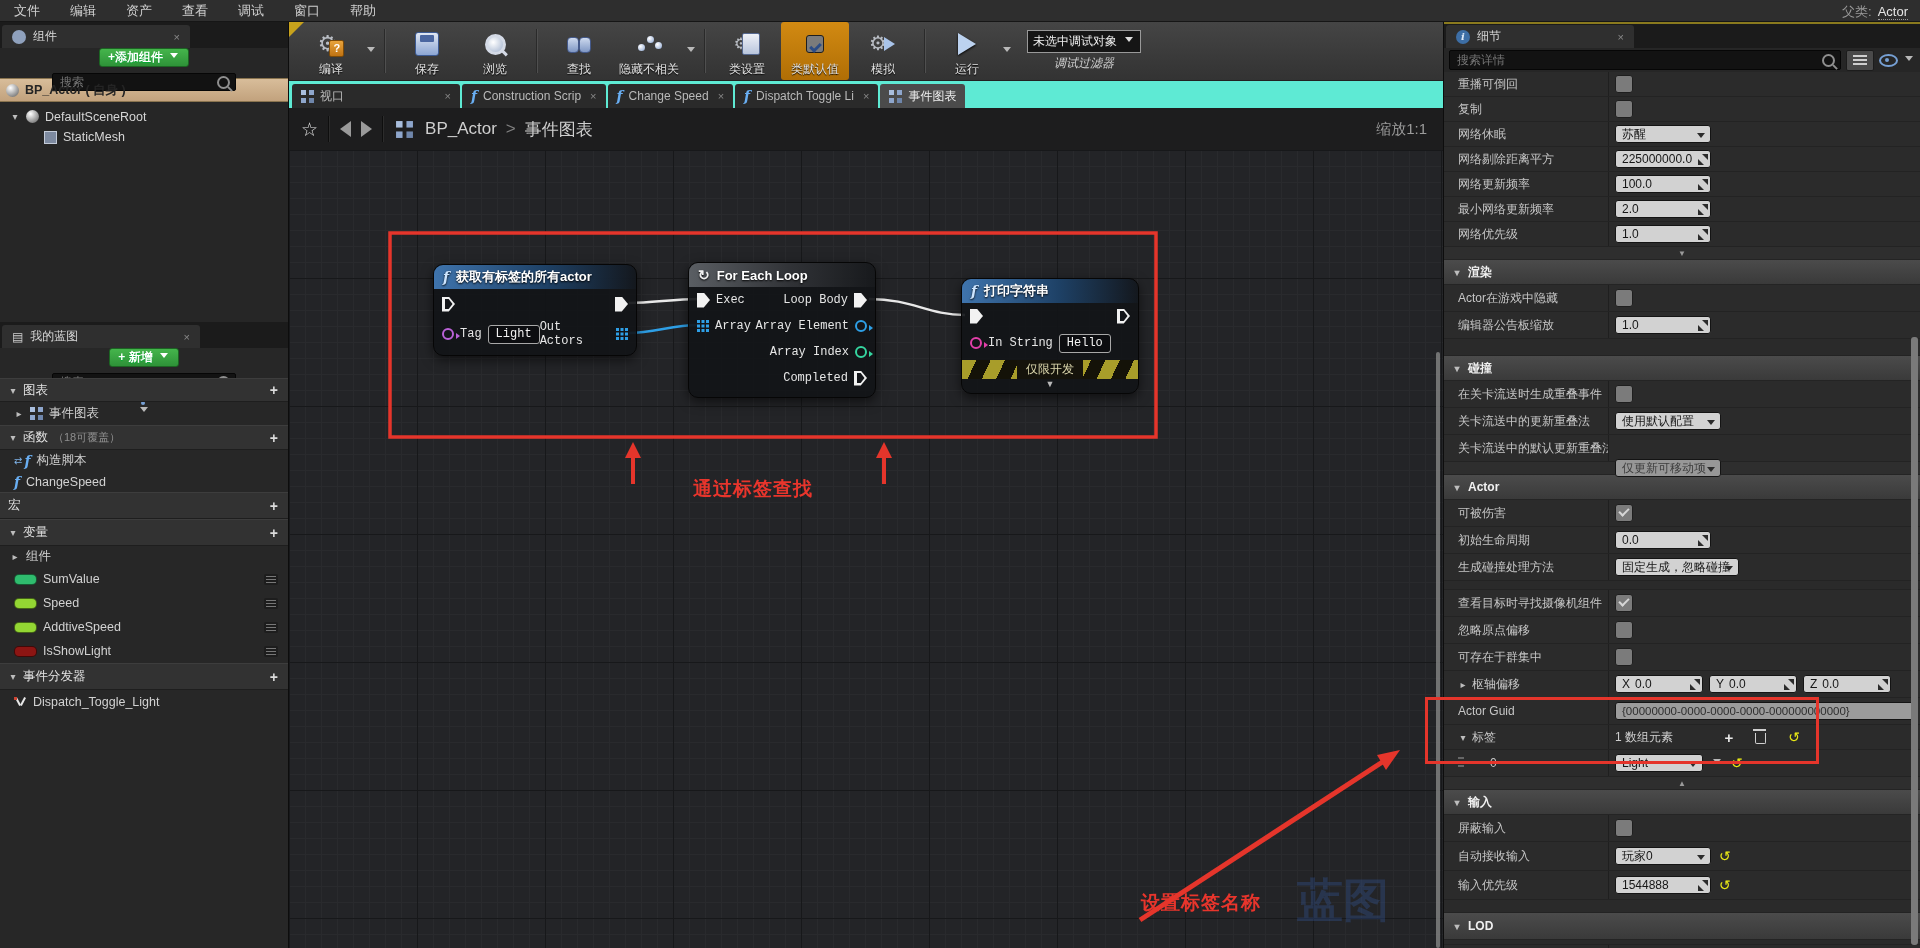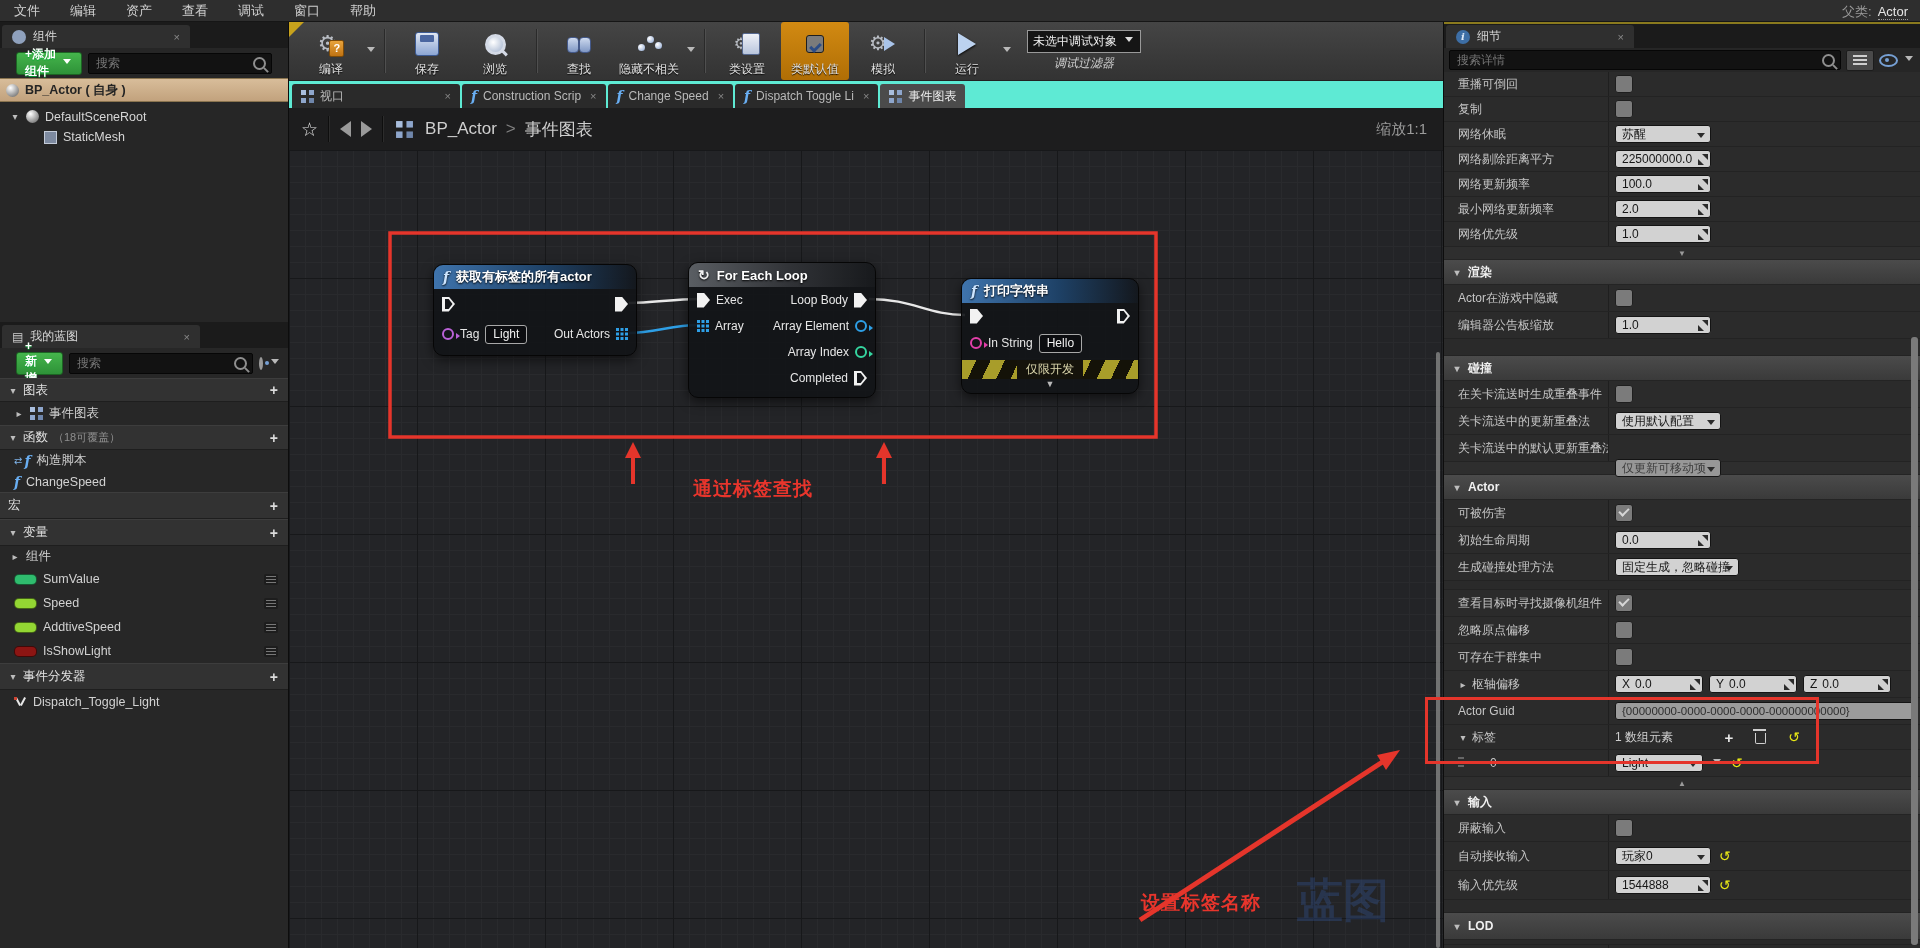--- a/index.html
+++ b/index.html
@@ -56,21 +56,21 @@
   .fj{color:#69aef2;font-style:italic;font-family:"DejaVu Serif",serif;font-weight:bold;font-size:14px;}
   .sq4{width:13px;height:13px;position:relative;}
   .sq4 i{position:absolute;width:5px;height:5px;background:#8ea6cc;}
   .sq4 i:nth-child(1){left:0;top:0;background:#a9bedd;} .sq4 i:nth-child(2){right:0;top:0;}
   .sq4 i:nth-child(3){left:0;bottom:0;} .sq4 i:nth-child(4){right:0;bottom:0;background:#6f86ab;}
   
   .lpanel{background:#262626;border-right:1px solid #0d0d0d;box-sizing:border-box;}
   .ptabbar{height:26px;background:#1b1b1b;display:flex;align-items:flex-end;}
   .ptab{height:23px;background:#2f2f2f;display:flex;align-items:center;gap:7px;padding:0 10px;color:#d8d8d8;font-size:12px;border-radius:3px 3px 0 0;margin-left:2px;}
   .ptab .x{color:#8a8a8a;font-size:11px;margin-left:14px;}
-  .btnrow{height:30px;display:flex;align-items:center;gap:6px;padding:0 16px;}
+  .btnrow{height:30px;display:flex;align-items:center;gap:6px;padding:0 6px;flex-direction:column;}
   .greenbtn{background:linear-gradient(180deg,#45b54c,#2e9238);border:1px solid #1c6423;border-radius:3px;color:#fff;
             font-weight:bold;font-size:12px;height:21px;display:flex;align-items:center;gap:5px;padding:0 8px;text-shadow:0 1px 1px #0a3;}
   .greenbtn .caret{border-top-color:#fff;}
   .searchbox{flex:1;height:19px;background:#121212;border:1px solid #060606;border-radius:2px;display:flex;align-items:center;padding:0 5px;}
   .searchbox input{flex:1;background:transparent;border:none;outline:none;color:#cfcfcf;font-size:12px;font-family:inherit;min-width:10px;}
   .mag{width:9px;height:9px;border:2px solid #8f8f8f;border-radius:50%;position:relative;flex:none;}
   .mag:after{content:"";position:absolute;width:6px;height:2px;background:#8f8f8f;transform:rotate(45deg);left:8px;top:10px;}
   .trow{display:flex;align-items:center;gap:6px;color:#d6d6d6;font-size:12.5px;}
   .sphere{width:13px;height:13px;border-radius:50%;background:radial-gradient(circle at 35% 30%,#fff,#9a9a9a 60%,#555);flex:none;}
   .cube{width:11px;height:11px;background:#7d8aa0;border:1px solid #c3cbd8;transform:rotate(0deg);flex:none;}
@@ -102,21 +102,21 @@
       linear-gradient(to right,#17181a 1px,transparent 1px),
       linear-gradient(to bottom,#17181a 1px,transparent 1px),
       linear-gradient(to right,#292a2d 1px,transparent 1px),
       linear-gradient(to bottom,#292a2d 1px,transparent 1px);
     background-size:128px 128px,128px 128px,16px 16px,16px 16px;}
   svg.lay{position:absolute;left:0;top:0;pointer-events:none;}
   .node{position:absolute;background:rgba(18,20,24,.93);border:1px solid #060606;border-radius:10px;box-shadow:0 4px 12px rgba(0,0,0,.55);z-index:4;}
   .nhead{height:24px;border-radius:9px 9px 0 0;display:flex;align-items:center;gap:7px;padding:0 9px;color:#fff;font-weight:bold;font-size:13px;text-shadow:0 1px 2px #000;}
   .nhead.blue{background:linear-gradient(90deg,#3f74ad,#1e4166 55%,rgba(22,32,46,.25));}
   .nhead.gray{background:linear-gradient(90deg,#5a5e63,#303236 55%,rgba(36,38,41,.25));}
-  .nrow{display:flex;align-items:center;justify-content:space-between;padding:0 8px;height:27px;color:#e6e6e6;font-size:12px;}
+  .nrow{display:flex;align-items:center;justify-content:space-between;padding:0 8px;height:27px;color:#e6e6e6;font-size:12px;font-family:Liberation Mono, monospace;}
   .lft,.rgt{display:flex;align-items:center;gap:6px;}
   .pexec{width:13px;height:15px;clip-path:polygon(0 0,52% 0,100% 50%,52% 100%,0 100%);background:#f2f2f2;position:relative;flex:none;}
   .pexec.hollow:after{content:"";position:absolute;left:2.5px;top:2.5px;width:8px;height:10px;clip-path:polygon(0 0,52% 0,100% 50%,52% 100%,0 100%);background:#14161a;}
   .pcirc{width:12px;height:12px;border-radius:50%;box-sizing:border-box;flex:none;position:relative;}
   .pcirc:after{content:"";position:absolute;left:12px;top:3px;border-top:3px solid transparent;border-bottom:3px solid transparent;border-left:4px solid currentColor;}
   .pgridw{width:12px;height:12px;position:relative;flex:none;}
   .pgridw i{position:absolute;left:0;top:0;width:3px;height:3px;background:currentColor;
     box-shadow:4.5px 0 currentColor,9px 0 currentColor,0 4.5px currentColor,4.5px 4.5px currentColor,9px 4.5px currentColor,0 9px currentColor,4.5px 9px currentColor,9px 9px currentColor;}
   .valbox{border:1px solid #a8a8a8;border-radius:3px;background:#0c0d10;color:#f2f2f2;padding:0 7px;height:17px;display:flex;align-items:center;font-size:12px;}
   .devband{height:19px;margin-top:3px;background:repeating-linear-gradient(115deg,#a89d2a 0 13px,#141208 13px 26px);display:flex;align-items:center;justify-content:center;}

